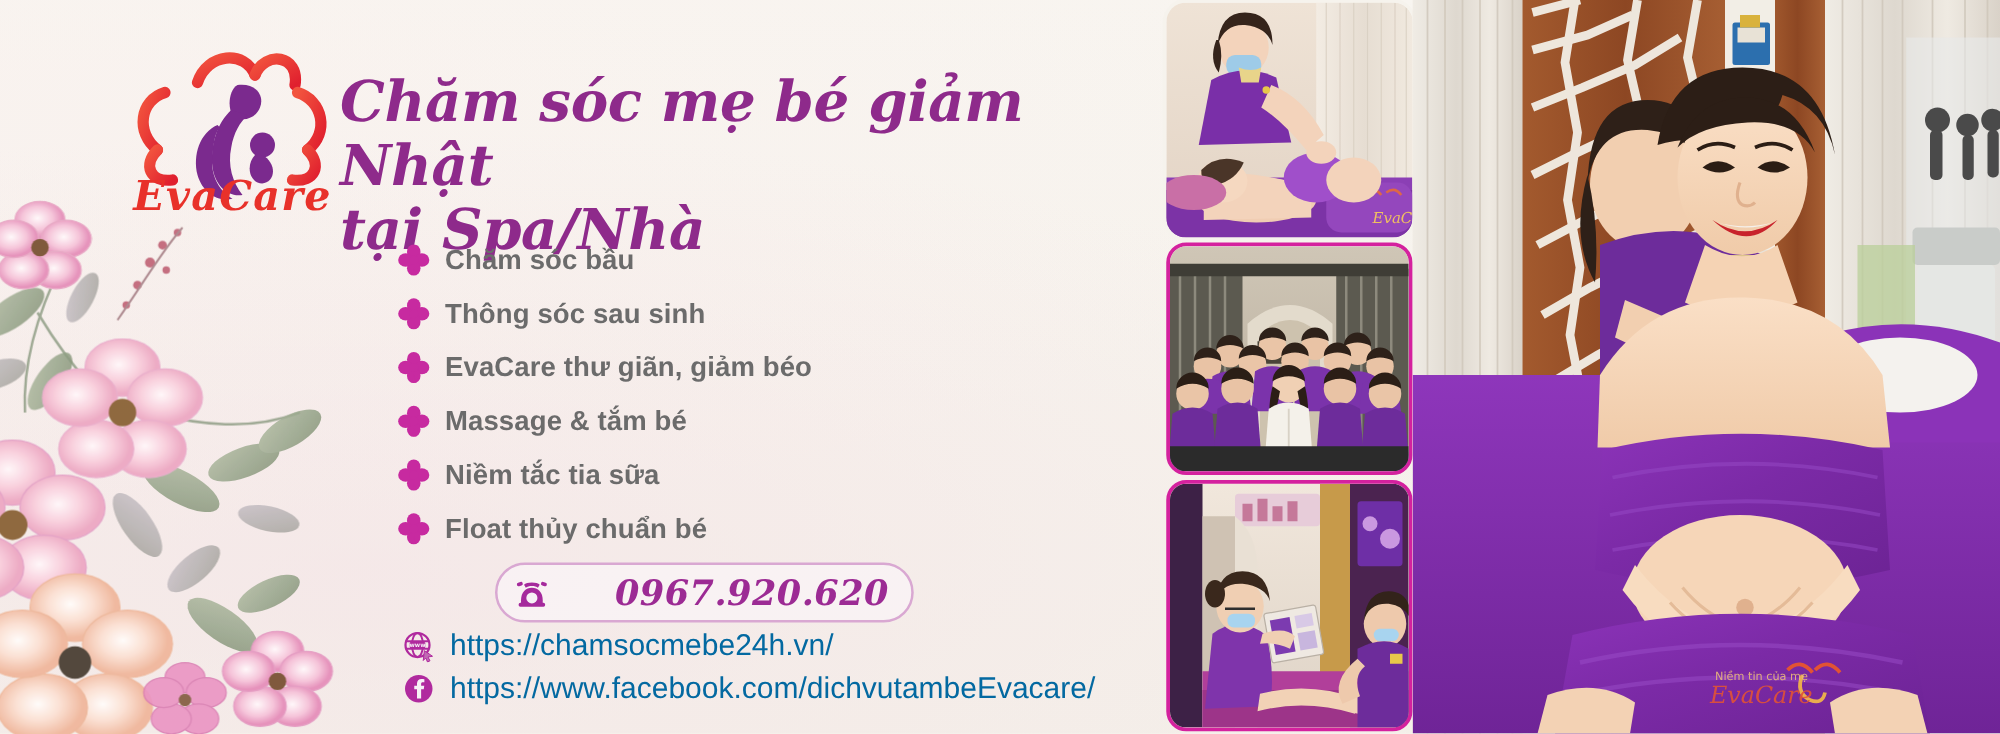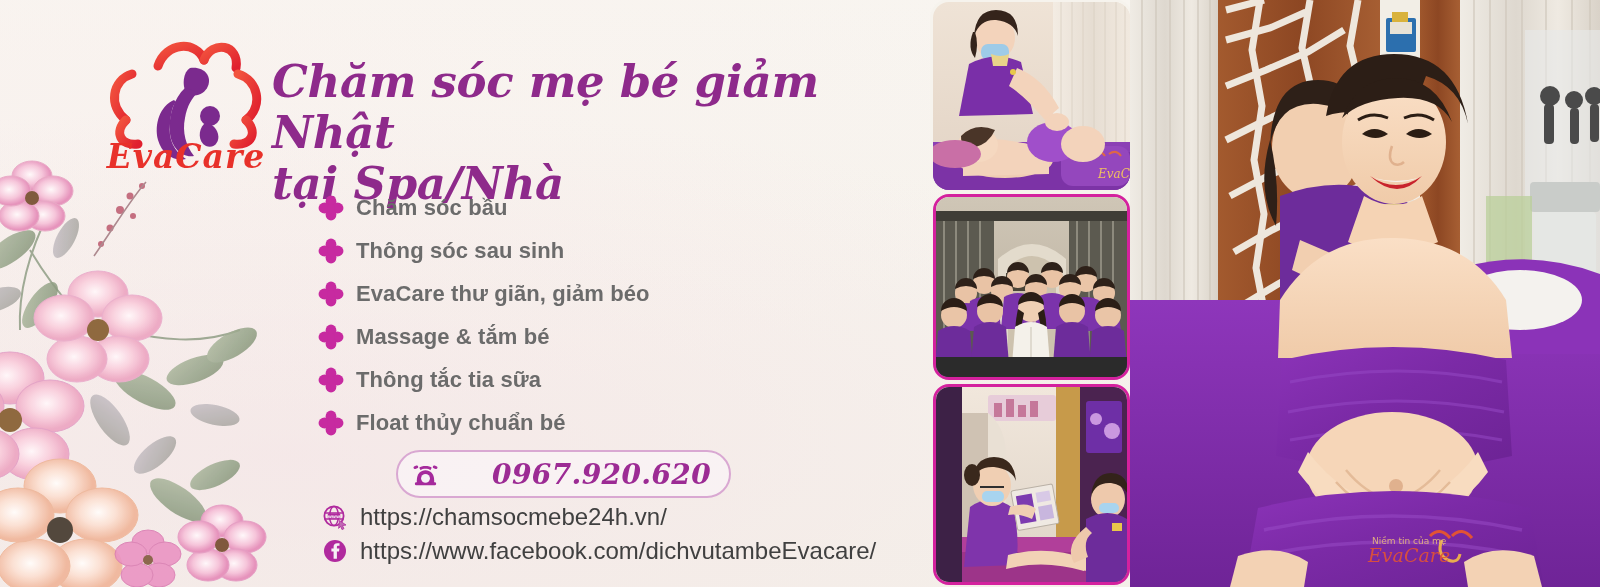--- a/index.html
+++ b/index.html
@@ -64,21 +64,21 @@
     font-size:28px;color:#9c2b94;letter-spacing:.4px;white-space:nowrap;margin-left:44px;
   }
 
   
   .links{position:absolute;left:322px;top:502px;}
   .lrow{display:flex;align-items:center;height:30px;margin-bottom:4px;}
   .lrow .ico{width:26px;height:26px;flex:0 0 26px;margin-right:12px;}
   .lrow .ico svg{width:100%;height:100%;display:block;}
   .lrow .url{
     font-family:"Liberation Sans", sans-serif;
-    font-size:24px;color:#404040;white-space:nowrap;letter-spacing:0;
+    font-size:24px;color:#0369a1;white-space:nowrap;letter-spacing:0;
   }
 
   
   .strip{position:absolute;left:933px;top:0;width:197px;height:587px;}
   .thumb{position:absolute;left:0;width:197px;overflow:hidden;}
   .thumb.t1{top:2px;height:188px;border-radius:16px;box-shadow:0 0 0 3px #f6f3ed;}
   .thumb.t2{top:194px;height:186px;border-radius:16px;border:3px solid #d4219e;box-sizing:border-box;}
   .thumb.t3{top:384px;height:201px;border-radius:16px;border:3px solid #d4219e;box-sizing:border-box;}
   .thumb svg{width:100%;height:100%;display:block;}
 
@@ -330,21 +330,21 @@
             <g fill="#c72aa0">
           <ellipse cx="12" cy="6" rx="5" ry="5.5"></ellipse>
               <ellipse cx="18" cy="12" rx="5.5" ry="5"></ellipse>
           <ellipse cx="12" cy="18" rx="5" ry="5.5"></ellipse>
               <ellipse cx="6" cy="12" rx="5.5" ry="5"></ellipse>
           <circle cx="12" cy="12" r="3.4"></circle>
           <path d="M12 17 L13.6 23 L11 23 Z"></path>
         </g>
           </svg>
       </span>
-      <span class="txt">Thông tắc tia sữa</span>
+      <span class="txt">Niềm tắc tia sữa</span>
     </div>
 
     <div class="li">
       <span class="flower">
         <svg viewBox="0 0 24 24" xmlns="http://www.w3.org/2000/svg">
             <g fill="#c72aa0">
           <ellipse cx="12" cy="6" rx="5" ry="5.5"></ellipse>
               <ellipse cx="18" cy="12" rx="5.5" ry="5"></ellipse>
           <ellipse cx="12" cy="18" rx="5" ry="5.5"></ellipse>
               <ellipse cx="6" cy="12" rx="5.5" ry="5"></ellipse>

